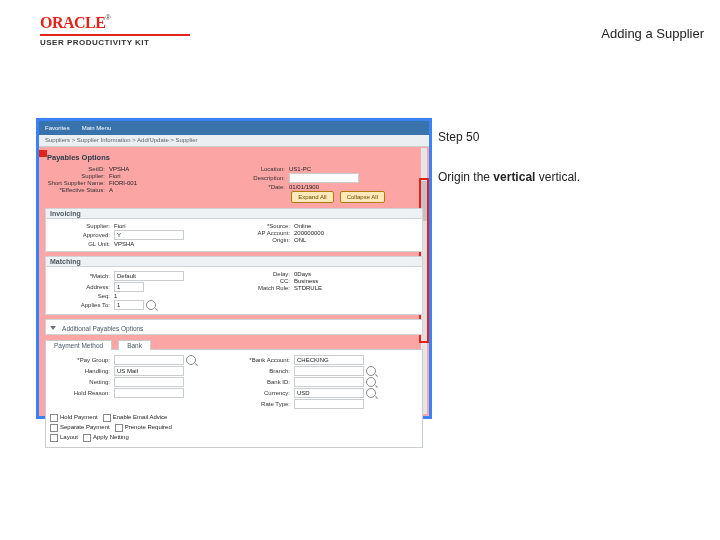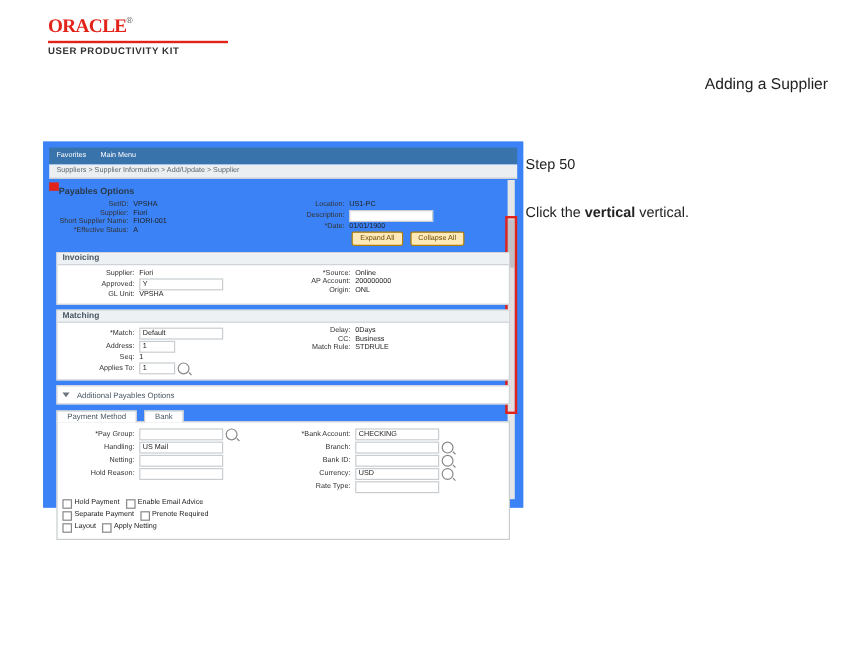--- a/index.html
+++ b/index.html
@@ -3,26 +3,26 @@
 <meta charset="utf-8">
 <style>
   html,body{margin:0;padding:0;font-family:Arial,Helvetica,sans-serif;background:#fff;font-size:11px;color:#222;width:720px;height:540px;overflow:hidden;}
   .page{width:720px;height:540px;position:relative;}
   
   .hdr{position:absolute;left:40px;top:14px;}
   .logo-oracle{font-family:Liberation Serif, serif;font-weight:bold;font-size:16px;letter-spacing:-0.5px;color:#E2231A;}
   .logo-tm{font-size:7px;color:#555;vertical-align:top;}
   .logo-rule{height:2px;width:150px;background:#E2231A;margin-top:2px;}
   .logo-sub{font-size:8px;font-weight:bold;color:#333;letter-spacing:0.5px;margin-top:2px;}
-  .title{position:absolute;right:30px;top:26px;font-size:13px;margin-top:36px;}
+  .title{position:absolute;right:16px;top:26px;font-size:13px;}
   
   .step-label{position:absolute;left:438px;top:130px;font-size:12px;}
   .step-text{position:absolute;left:438px;top:170px;font-size:12px;}
   
-  .shot{position:absolute;left:36px;top:118px;width:390px;height:295px;border:5px solid #3b82f6;background:#3b82f6;}
+  .shot{position:absolute;left:36px;top:118px;width:390px;height:295px;border:3px solid #3b82f6;background:#fca5a5;}
   .menubar{height:14px;background:#3973ac;display:flex;align-items:center;padding:0 6px;gap:12px;font-size:6px;color:#fff;}
   .crumbbar{height:11px;background:#eceff1;border-bottom:1px solid #c9cdd0;padding:0 6px;font-size:6px;line-height:11px;color:#5b6770;}
   .body{position:relative;padding:4px 6px 6px 6px;}
   
   .closemark{position:absolute;left:0;top:29px;width:8px;height:7px;background:#E2231A;}
   .panel-title{font-size:7.5px;color:#2a3a4a;font-weight:bold;margin:2px 0 3px 2px;}
   .row{display:flex;align-items:center;margin:1px 0;font-size:6px;}
   .lbl{width:60px;text-align:right;padding-right:4px;color:#333;}
   .val{color:#222;}
   .fld{background:#fff;border:1px solid #c9cdd0;height:8px;min-width:64px;padding:0 2px;font-size:6px;line-height:8px;}
@@ -52,21 +52,21 @@
 
   <div class="hdr">
     <span class="logo-oracle">ORACLE</span><span class="logo-tm">®</span>
     <div class="logo-rule"></div>
     <div class="logo-sub">USER PRODUCTIVITY KIT</div>
   </div>
   <div class="title">Adding a Supplier</div>
 
   <div class="step-label">Step 50</div>
   <div class="step-text">
-    <span>Click the </span><b>vertical</b><span> vertical.</span>
+    <span>Origin the </span><b>vertical</b><span> vertical.</span>
   </div>
 
   <div class="shot">
     <div class="menubar">
       <span>Favorites</span>
       <span>Main Menu</span>
     </div>
     <div class="crumbbar">Suppliers  &gt;  Supplier Information  &gt;  Add/Update  &gt;  Supplier</div>
     <div class="closemark"></div>
 

